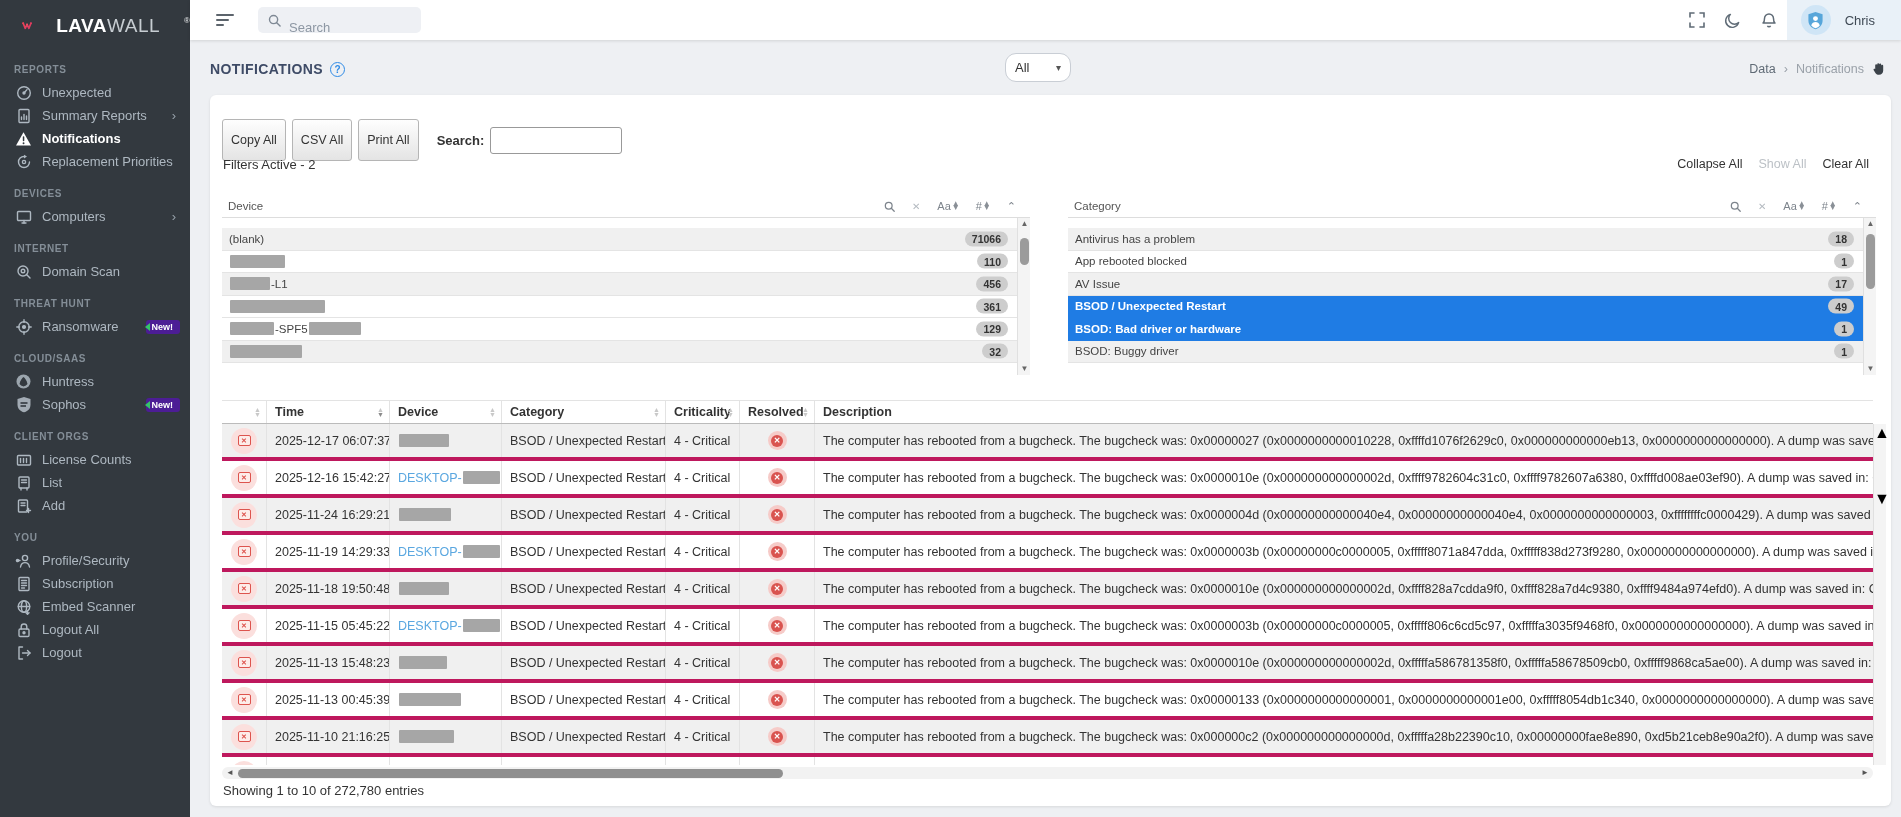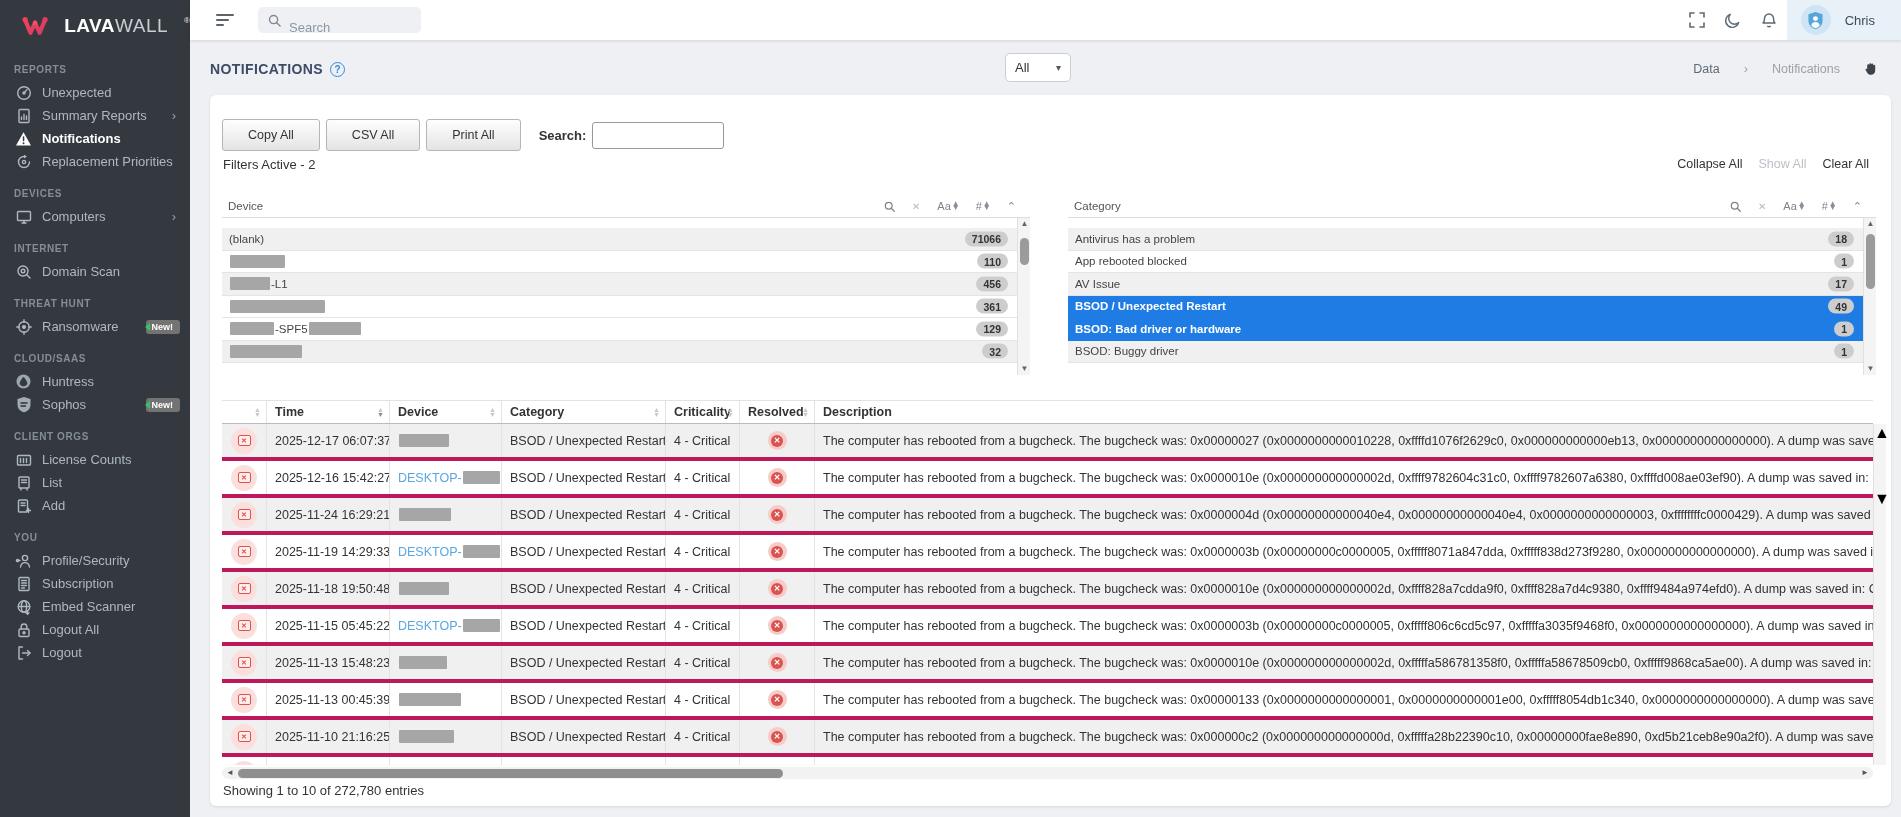--- a/index.html
+++ b/index.html
@@ -1,30 +1,30 @@
 <!DOCTYPE html>
 <html><head>
 <meta charset="utf-8">
 <style>
   * { margin:0; padding:0; box-sizing:border-box; }
   html,body { width:1901px; height:817px; font-family:"Liberation Sans", sans-serif; }
   #app { position:relative; width:1901px; height:817px; background:#eef0f3; overflow:hidden; }
 
   
   #sidebar { position:absolute; left:0; top:0; width:190px; height:817px; background:#33393f; color:#b3bcc4; }
-  .logo { display:flex; align-items:center; gap:16px; padding:12px 0 10px 22px; }
+  .logo { display:flex; align-items:center; gap:24px; padding:12px 0 10px 22px; }
   .logo .brand { font-size:19px; letter-spacing:.5px; color:#fff; font-weight:bold; }
   .logo .brand .lite { color:#c7cdd2; font-weight:300; }
   .logo .reg { font-size:8px; color:#e8eaec; align-self:flex-start; margin-top:4px; }
   .sb-section-label { font-size:10px; font-weight:bold; letter-spacing:.6px; color:#848e97; padding:15px 0 6px 14px; }
   .sb-item { display:flex; align-items:center; height:23px; padding-left:15px; font-size:13px; color:#aeb8c1; cursor:pointer; position:relative; }
   .sb-item .sb-ico { width:17px; height:17px; margin-right:10px; display:flex; align-items:center; justify-content:center; flex:0 0 17px; }
   .sb-item.active { color:#ffffff; font-weight:bold; }
   .sb-item .chev { position:absolute; right:14px; font-size:13px; color:#97a1aa; }
-  .sb-badge { position:absolute; right:10px; background:#737373; color:#fff; font-size:9px; font-weight:bold; padding:2px 7px 2px 5px; border-radius:3px; }
+  .sb-badge { position:absolute; right:10px; background:#4c1d95; color:#fff; font-size:9px; font-weight:bold; padding:2px 7px 2px 5px; border-radius:3px; }
   .sb-badge:before { content:""; position:absolute; left:-5px; top:50%; margin-top:-4px; border:4px solid transparent; border-right:5px solid #35c46a; }
 
   
   #topbar { position:absolute; left:190px; top:0; width:1711px; height:40px; background:#ffffff; box-shadow:0 1px 3px rgba(0,0,0,.12); display:flex; align-items:center; z-index:5; }
   .hamburger { margin-left:26px; width:20px; cursor:pointer; }
   .hamburger div { height:2px; background:#5c646c; margin:3px 0; border-radius:1px; }
   .hamburger .b1{width:18px;} .hamburger .b2{width:13px;} .hamburger .b3{width:8px;}
   .tb-search { margin-left:22px; width:163px; height:26px; background:#eef0f4; border-radius:5px; display:flex; align-items:center; padding:0 10px; gap:8px; }
   .tb-search input { border:none; background:transparent; outline:none; font-size:13px; color:#444; width:110px; font-family:"Liberation Sans",sans-serif;margin-top:15px; }
   .tb-search input::placeholder { color:#8d97a3; }
@@ -32,32 +32,32 @@
   .tb-icon { width:36px; height:40px; display:flex; align-items:center; justify-content:center; color:#5f6b76; cursor:pointer; }
   .user-chip { height:40px; background:#e9f1f8; display:flex; align-items:center; gap:14px; padding:0 26px 0 14px; cursor:pointer; }
   .avatar { width:30px; height:30px; border-radius:50%; background:#cfe5f6; display:flex; align-items:center; justify-content:center; }
   .user-name { font-size:13px; color:#3f4a55; }
 
   
   .page-head { position:absolute; left:190px; top:40px; width:1711px; height:55px; }
   .page-title-wrap { position:absolute; left:20px; top:21px; display:flex; align-items:center; gap:7px; }
   .page-title { font-size:14px; font-weight:bold; letter-spacing:.4px; color:#3e4b66; }
   .help-icon { width:15px; height:15px; border:1.5px solid #2f8be6; border-radius:50%; color:#2f8be6; font-size:10px; font-weight:bold; display:flex; align-items:center; justify-content:center; cursor:pointer; }
-  .head-select { position:absolute; left:815px; top:13px; width:66px; height:29px; background:#fff; border:1px solid #c9ced5; border-radius:5px; display:flex; align-items:center; justify-content:space-between; padding:0 9px; font-size:13px; color:#333; cursor:pointer; }
+  .head-select { position:absolute; left:815px; top:13px; width:66px; height:29px; background:#fff; border:1px solid #c9ced5; border-radius:11px; display:flex; align-items:center; justify-content:space-between; padding:0 9px; font-size:13px; color:#333; cursor:pointer; }
   .head-select .car { font-size:10px; color:#555; }
-  .breadcrumb { position:absolute; right:23px; top:21px; display:flex; align-items:center; gap:24px; font-size:12.5px; }
+  .breadcrumb { position:absolute; right:15px; top:21px; display:flex; align-items:center; gap:8px; font-size:12.5px; }
   .bc-a { color:#5f6a75; cursor:pointer; }
   .bc-sep { color:#9aa1a9; }
   .bc-cur { color:#9aa1a9; }
 
   
   .card { position:absolute; left:210px; top:95px; width:1681px; height:711px; background:#fff; border-radius:6px; box-shadow:0 1px 3px rgba(0,0,0,.1); }
 
   .toolbar { position:absolute; left:12px; top:24px; display:flex; align-items:center; }
-  .dt-btn { height:32px; padding:0 25px; margin-right:6px; font-size:12.5px; color:#333; background:linear-gradient(#fefefe,#e4e4e4); border:1px solid #b5b5b5; border-radius:3px; cursor:pointer; font-family:"Liberation Sans",sans-serif; }
+  .dt-btn { height:42px; padding:0 8px; margin-right:6px; font-size:12.5px; color:#333; background:linear-gradient(#fefefe,#e4e4e4); border:1px solid #b5b5b5; border-radius:3px; cursor:pointer; font-family:"Liberation Sans",sans-serif; }
   .search-label { font-size:13px; font-weight:bold; color:#333; margin:0 6px 0 12px; }
   .dt-search { width:132px; height:27px; border:1px solid #999; border-radius:3px; padding:0 6px; font-size:13px; outline:none; font-family:"Liberation Sans",sans-serif; }
 
   .filters-row { position:absolute; left:12px; right:16px; top:60px; height:18px; }
   .filters-active { position:absolute; left:1px; top:2px; font-size:13px; color:#333; }
   .filter-links { position:absolute; right:6px; top:2px; display:flex; gap:16px; font-size:12.5px; }
   .flink { color:#333; cursor:pointer; }
   .flink.dim { color:#bcc1c6; }
 
   

